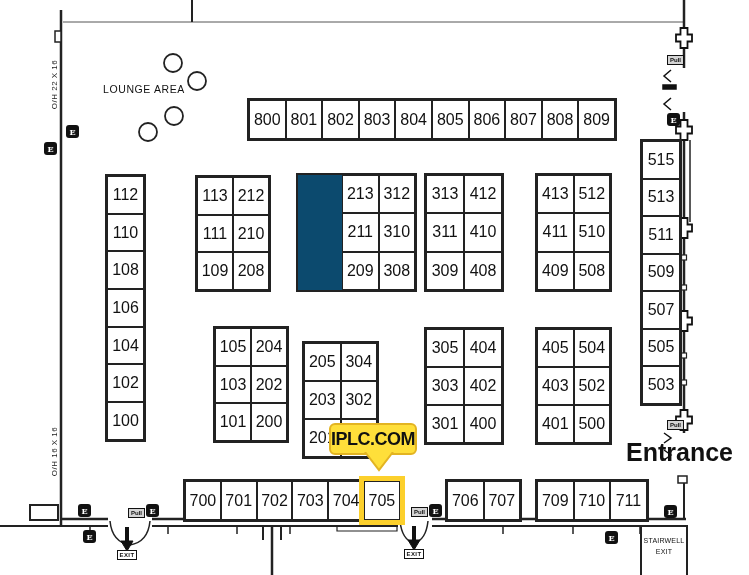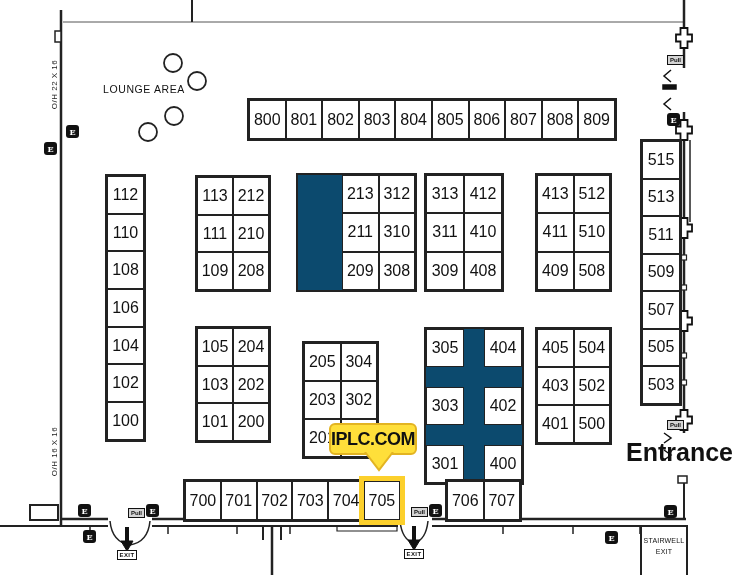--- a/index.html
+++ b/index.html
@@ -162,21 +162,21 @@
     </div>
 
   <div class="bgrid" style="left:195px;top:175px;grid-template-columns:repeat(2,36px);grid-auto-rows:37.7px;">
       <div class="cell">113</div>
       <div class="cell">212</div>
       <div class="cell">111</div>
       <div class="cell">210</div>
       <div class="cell">109</div>
       <div class="cell">208</div>
     </div>
-  <div class="bgrid" style="left:195px;top:326px;grid-template-columns:repeat(2,36px);grid-auto-rows:37.7px;text-align:center;">
+  <div class="bgrid" style="left:213px;top:326px;grid-template-columns:repeat(2,36px);grid-auto-rows:37.7px;text-align:center;">
       <div class="cell">105</div>
       <div class="cell">204</div>
       <div class="cell">103</div>
       <div class="cell">202</div>
       <div class="cell">101</div>
       <div class="cell">200</div>
     </div>
 
   <div class="bgrid" style="left:296px;top:173px;grid-template-columns:repeat(2,36.5px);grid-auto-rows:38.3px;padding-left:44px;">
       <div class="cell">213</div>
@@ -196,21 +196,21 @@
     </div>
 
   <div class="bgrid" style="left:424px;top:173px;grid-template-columns:repeat(2,38px);grid-auto-rows:38.3px;">
       <div class="cell">313</div>
       <div class="cell">412</div>
       <div class="cell">311</div>
       <div class="cell">410</div>
       <div class="cell">309</div>
       <div class="cell">408</div>
     </div>
-  <div class="bgrid" style="left:424px;top:327px;grid-template-columns:repeat(2,38px);grid-auto-rows:38px;gap:20px;">
+  <div class="bgrid" style="left:424px;top:327px;grid-template-columns:repeat(2,38px);grid-auto-rows:38px;">
       <div class="cell">305</div>
       <div class="cell">404</div>
       <div class="cell">303</div>
       <div class="cell">402</div>
       <div class="cell">301</div>
       <div class="cell">400</div>
     </div>
 
   <div class="bgrid" style="left:535px;top:173px;grid-template-columns:repeat(2,36.5px);grid-auto-rows:38.3px;">
       <div class="cell">413</div>
@@ -233,20 +233,25 @@
       <div class="cell">700</div>
       <div class="cell">701</div>
       <div class="cell">702</div>
       <div class="cell">703</div>
       <div class="cell">704</div>
       <div class="cell hl">705</div>
     </div>
   <div class="bgrid" style="left:445px;top:479px;grid-template-columns:repeat(2,36.5px);grid-auto-rows:39px;">
       <div class="cell">706</div>
       <div class="cell">707</div>
+    </div>
+  <div class="bgrid" style="left:535px;top:479px;grid-template-columns:repeat(3,36.6px);grid-auto-rows:39px;">
+      <div class="cell">709</div>
+      <div class="cell">710</div>
+      <div class="cell">711</div>
     </div>
 
   <div class="callout">
     <span>IPLC.COM</span>
     <svg class="tail" width="32" height="20" viewBox="0 0 32 20">
       <polygon points="2,0 30,0 16,18" fill="#ffdf3a"></polygon>
       <path d="M2,0 16,18 30,0" fill="none" stroke="#e3b422" stroke-width="2"></path>
     </svg>
   </div>
 

